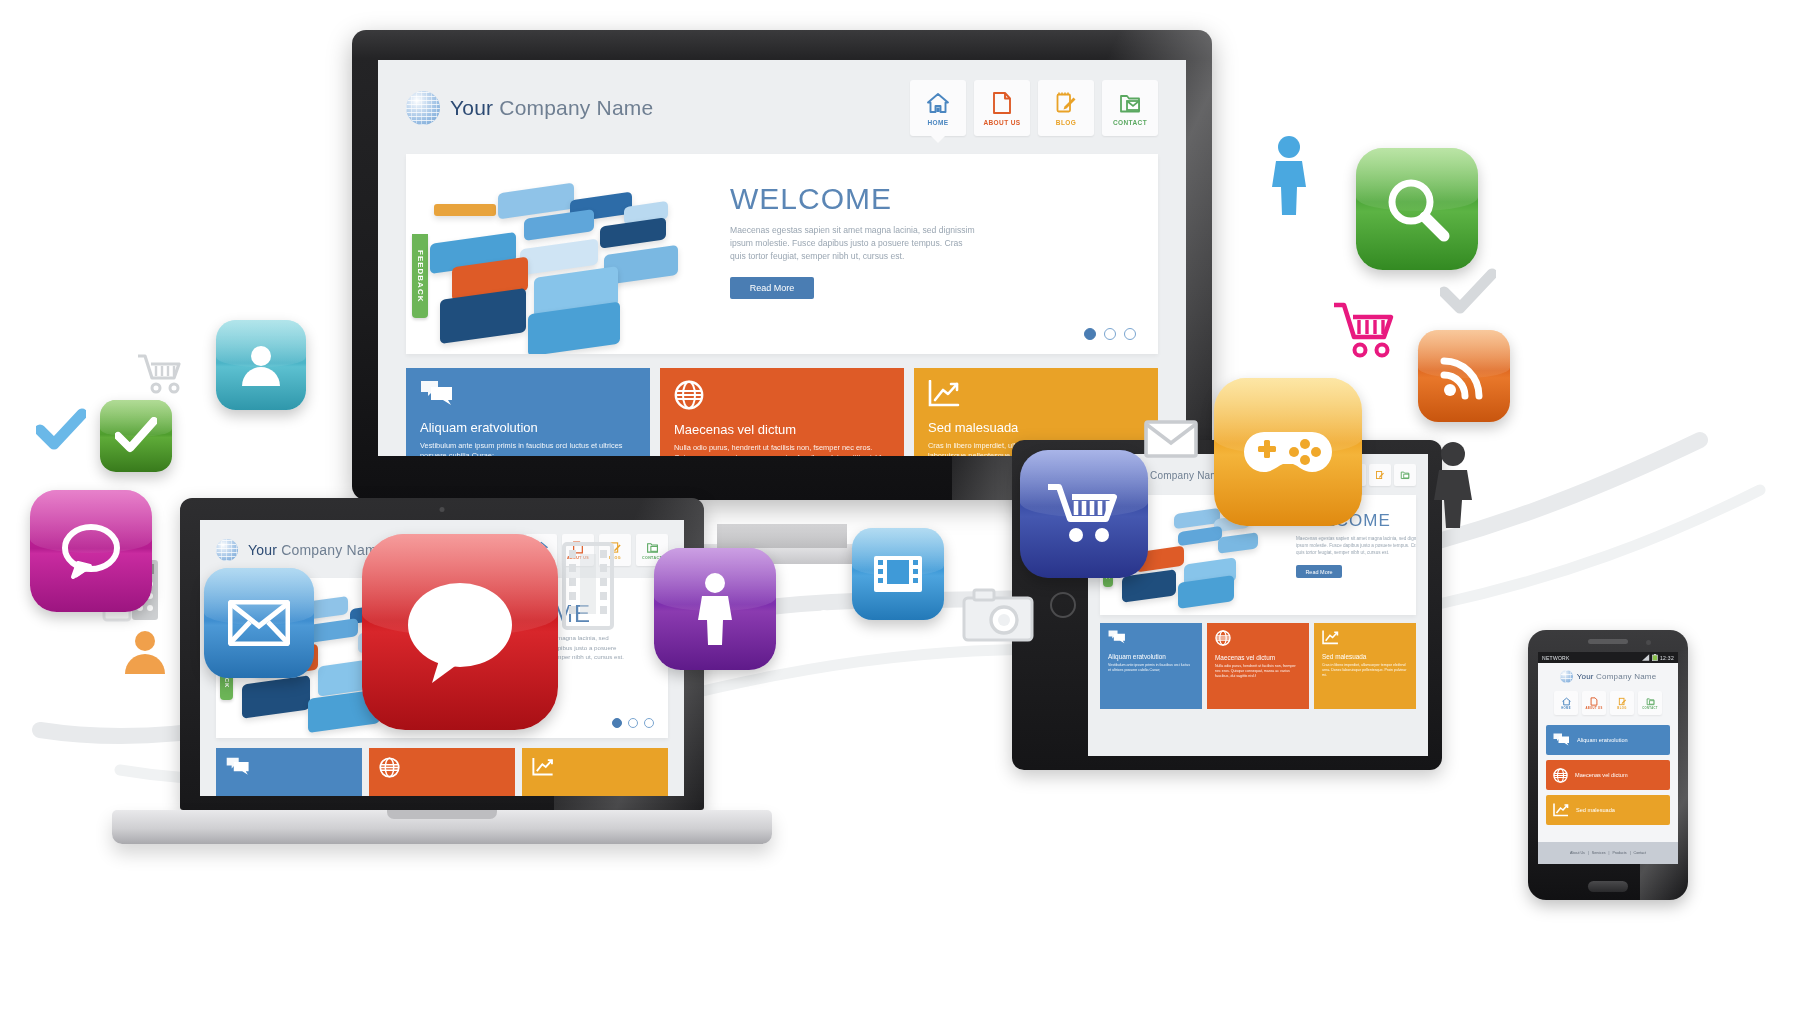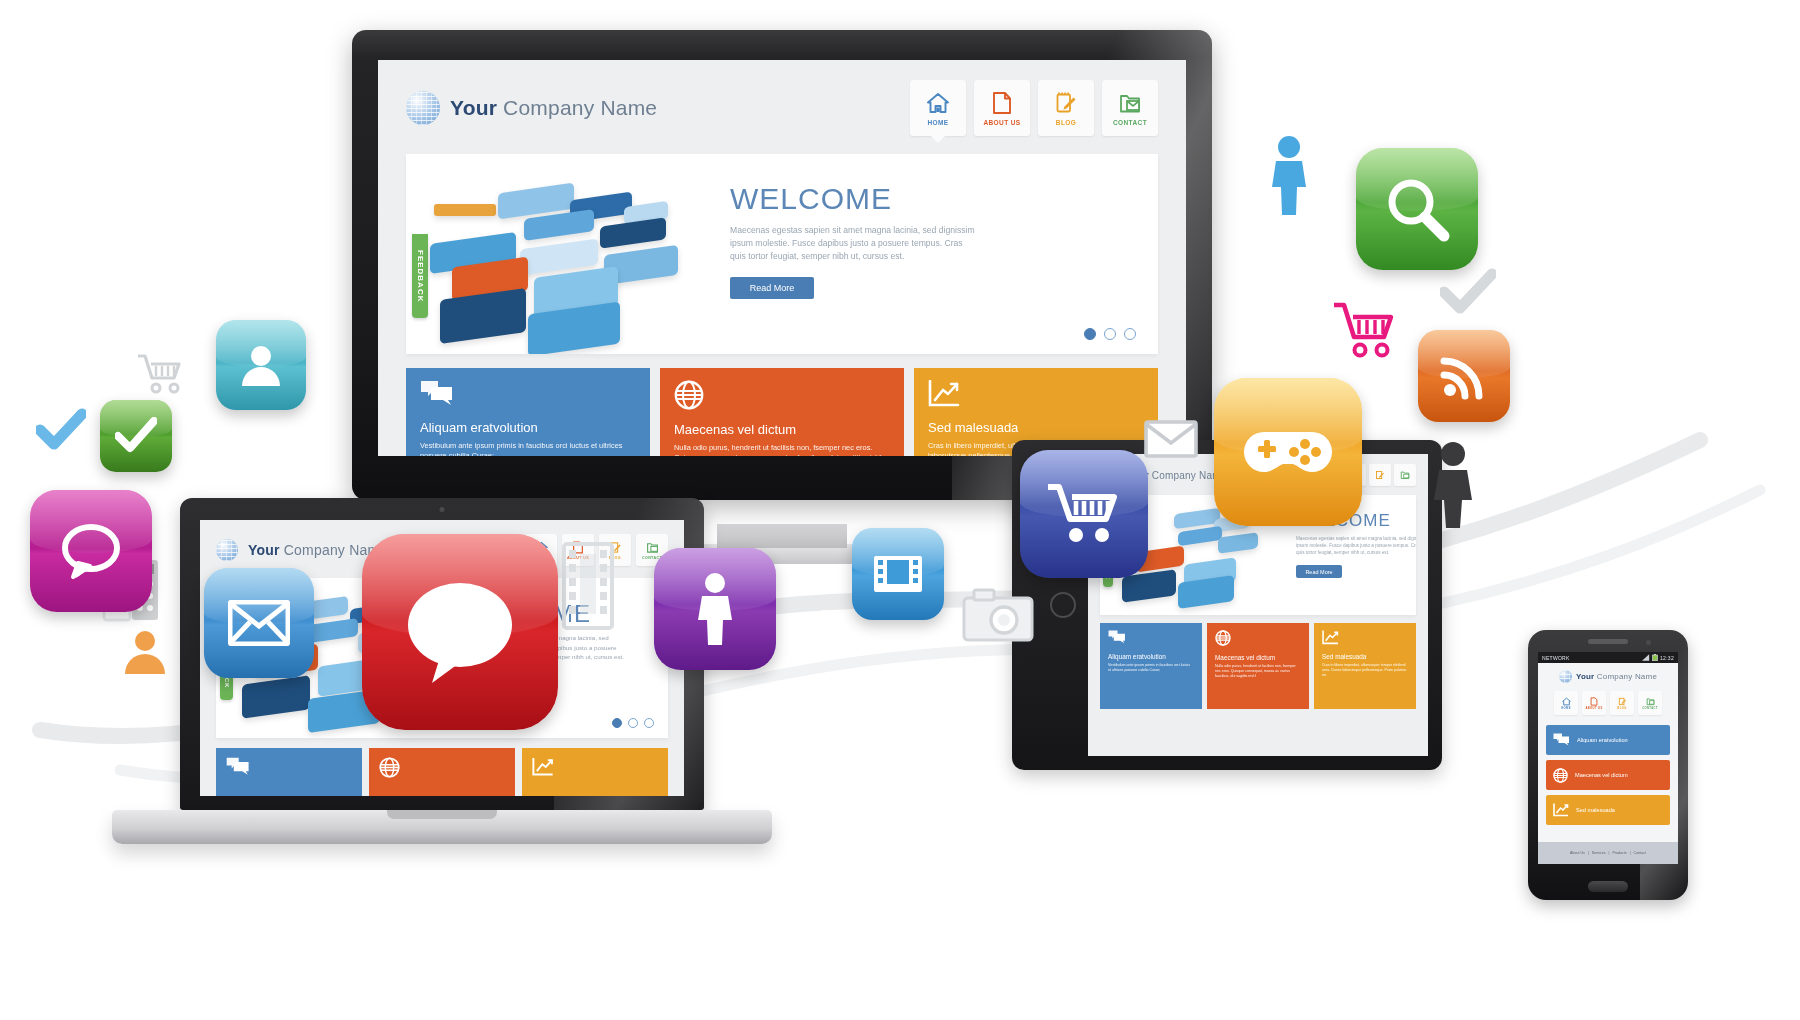--- a/index.html
+++ b/index.html
@@ -31,21 +31,21 @@
   .logo-wrap{display:flex;align-items:center;gap:10px;}
   .globe{border-radius:50%;background:
       radial-gradient(circle at 32% 28%, #ffffff 0%, #cfe0f2 26%, #9dc0e4 60%, #6f9fd0 100%);
       position:relative;overflow:hidden;}
   .globe:after{content:"";position:absolute;inset:0;border-radius:50%;
       background:
         repeating-linear-gradient(0deg,rgba(255,255,255,.85) 0 1px,transparent 1px 4px),
         repeating-linear-gradient(90deg,rgba(255,255,255,.55) 0 1px,transparent 1px 5px);
       mix-blend-mode:screen;opacity:.9;}
   .brand{color:#6f7f92;letter-spacing:.2px;white-space:nowrap;}
-  .brand b{color:#2c4a73;font-weight:700;}
+  .brand b{color:#2c4a73;font-weight:400;}
 
   .navbtns{display:flex;}
   .navbtn{background:#fbfbfc;display:flex;flex-direction:column;align-items:center;
           justify-content:center;box-shadow:0 1px 2px rgba(0,0,0,.07);position:relative;}
   .navbtn .lab{font-weight:700;letter-spacing:.4px;}
   .navbtn.active:after{content:"";position:absolute;left:50%;bottom:-7px;transform:translateX(-50%);
       border-left:7px solid transparent;border-right:7px solid transparent;border-top:7px solid #fbfbfc;}
 
   .hero{background:#ffffff;position:relative;overflow:hidden;box-shadow:0 2px 4px rgba(0,0,0,.05);}
   .hero-txt{position:absolute;}

